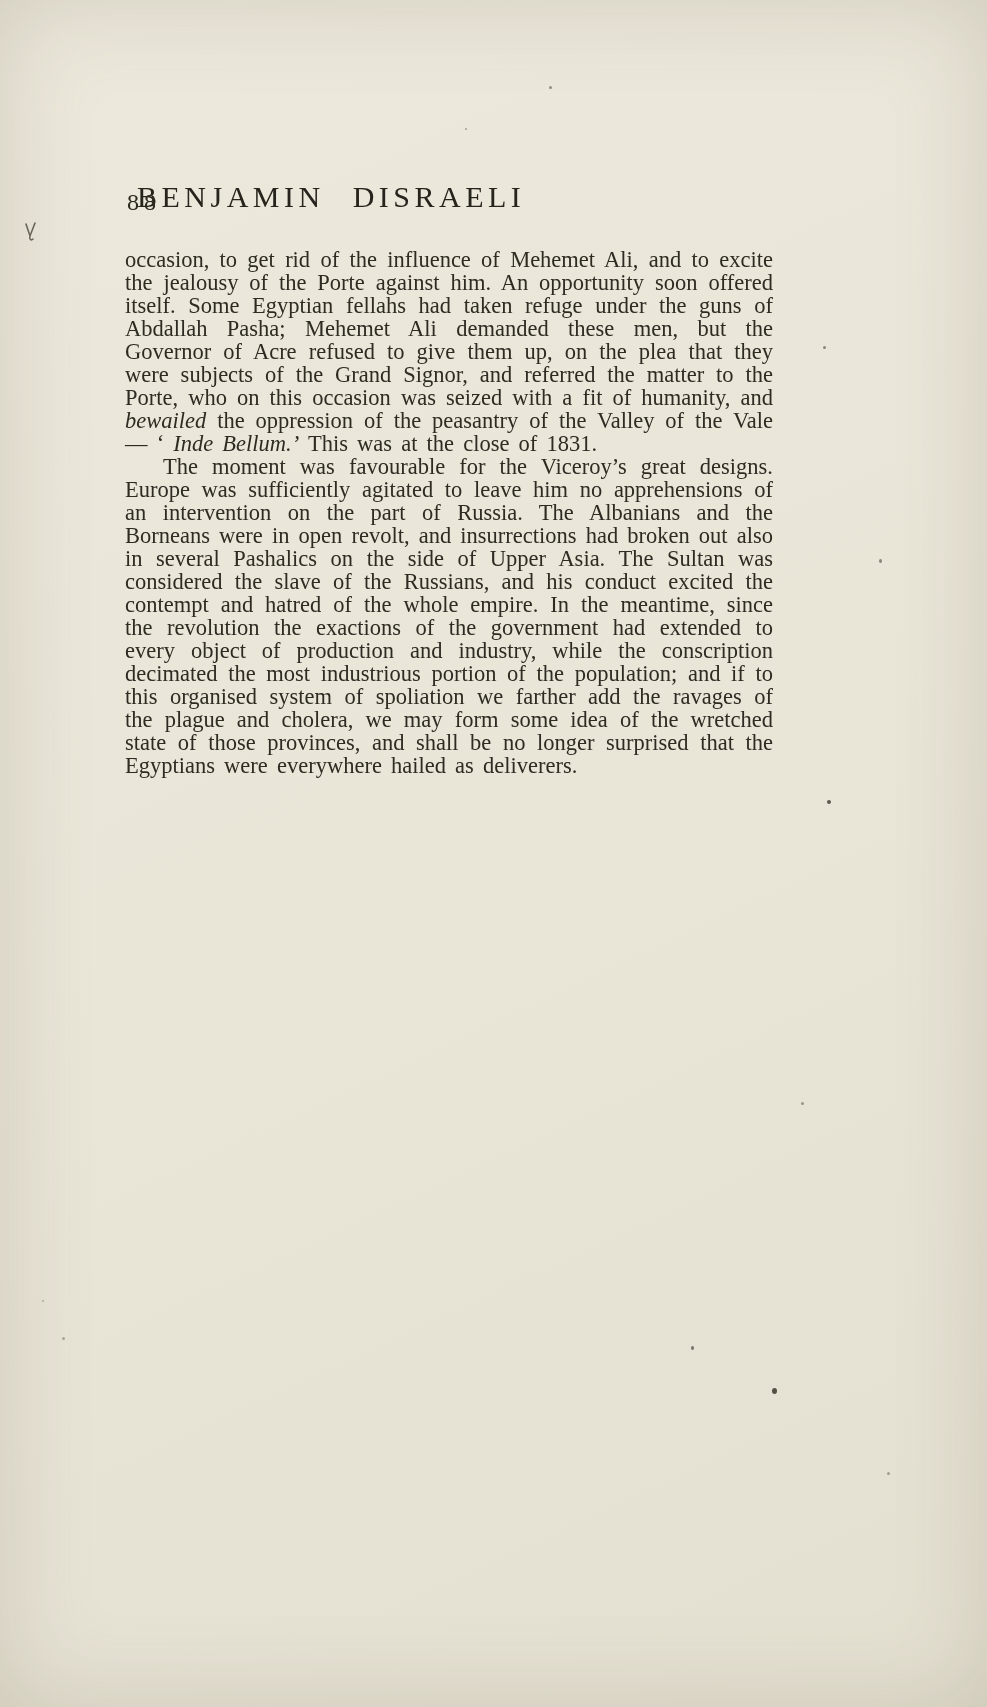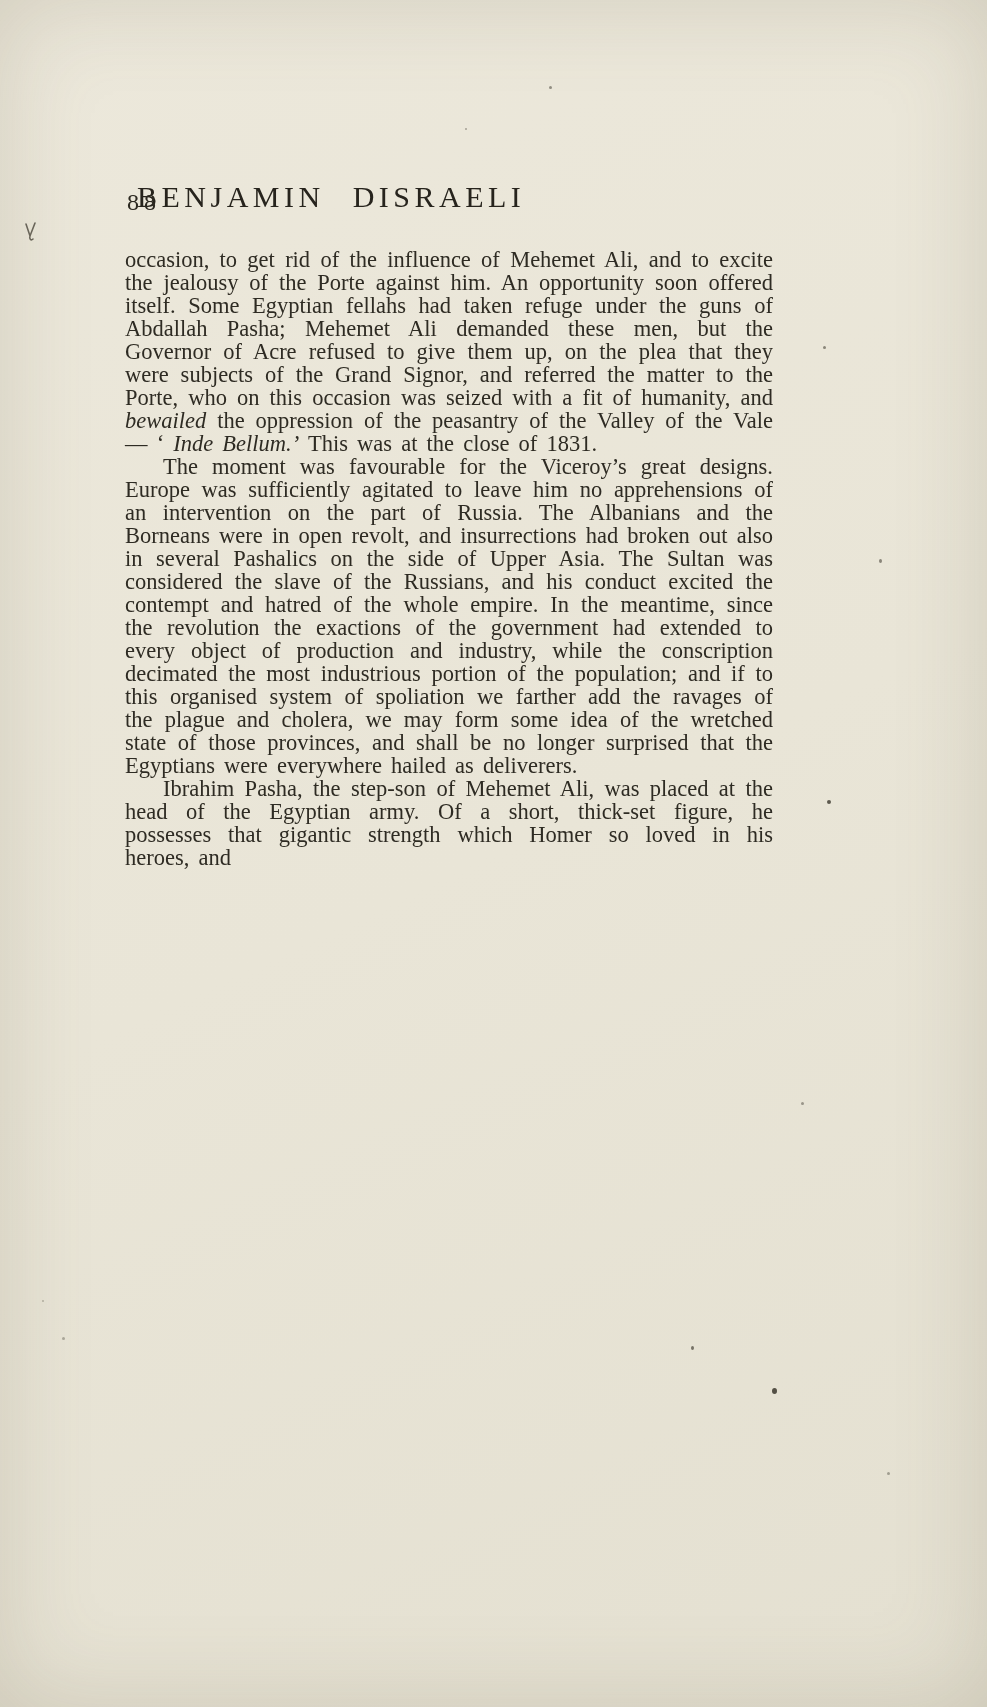--- a/index.html
+++ b/index.html
@@ -87,21 +87,20 @@
 
     <div class="header">
       <span class="page-number">88</span>
       <h1 class="title">BENJAMIN DISRAELI</h1>
     </div>
 
     <p class="para"><span>occasion, to get rid of the influence of Mehemet Ali, and to excite the jealousy of the Porte against him. An opportunity soon offered itself. Some Egyptian fellahs had taken refuge under the guns of Abdallah Pasha; Mehemet Ali demanded these men, but the Governor of Acre refused to give them up, on the plea that they were subjects of the Grand Signor, and referred the matter to the Porte, who on this occasion was seized with a fit of humanity, and </span><i>bewailed</i><span> the oppression of the peasantry of the Valley of the Vale — ‘ </span><i>Inde Bellum.’</i><span> This was at the close of 1831.</span></p>
 
     <p class="para indent">The moment was favourable for the Viceroy’s great designs. Europe was sufficiently agitated to leave him no apprehensions of an intervention on the part of Russia. The Albanians and the Borneans were in open revolt, and insurrections had broken out also in several Pashalics on the side of Upper Asia. The Sultan was considered the slave of the Russians, and his conduct excited the contempt and hatred of the whole empire. In the meantime, since the revolution the exactions of the government had extended to every object of production and industry, while the conscription decimated the most industrious portion of the population; and if to this organised system of spoliation we farther add the ravages of the plague and cholera, we may form some idea of the wretched state of those provinces, and shall be no longer surprised that the Egyptians were everywhere hailed as deliverers.</p>
 
-    <p class="para indent">Ibrahim Pasha, the step-son of Mehemet Ali, was placed at the head of the Egyptian army. Of a short, thick-set figure, he possesses that gigantic strength which Homer so loved in his heroes, and</p>
 
   </div>
 
   <div class="speck" style="left:549px;top:86px;width:3px;height:3px;opacity:.5"></div>
   <div class="speck" style="left:465px;top:128px;width:2px;height:2px;opacity:.4"></div>
   <div class="speck" style="left:823px;top:346px;width:3px;height:3px;opacity:.55"></div>
   <div class="speck" style="left:879px;top:559px;width:3px;height:4px;opacity:.55"></div>
   <div class="speck" style="left:827px;top:800px;width:4px;height:4px;opacity:.8"></div>
   <div class="speck" style="left:801px;top:1102px;width:3px;height:3px;opacity:.45"></div>
   <div class="speck" style="left:691px;top:1346px;width:3px;height:4px;opacity:.65"></div>

